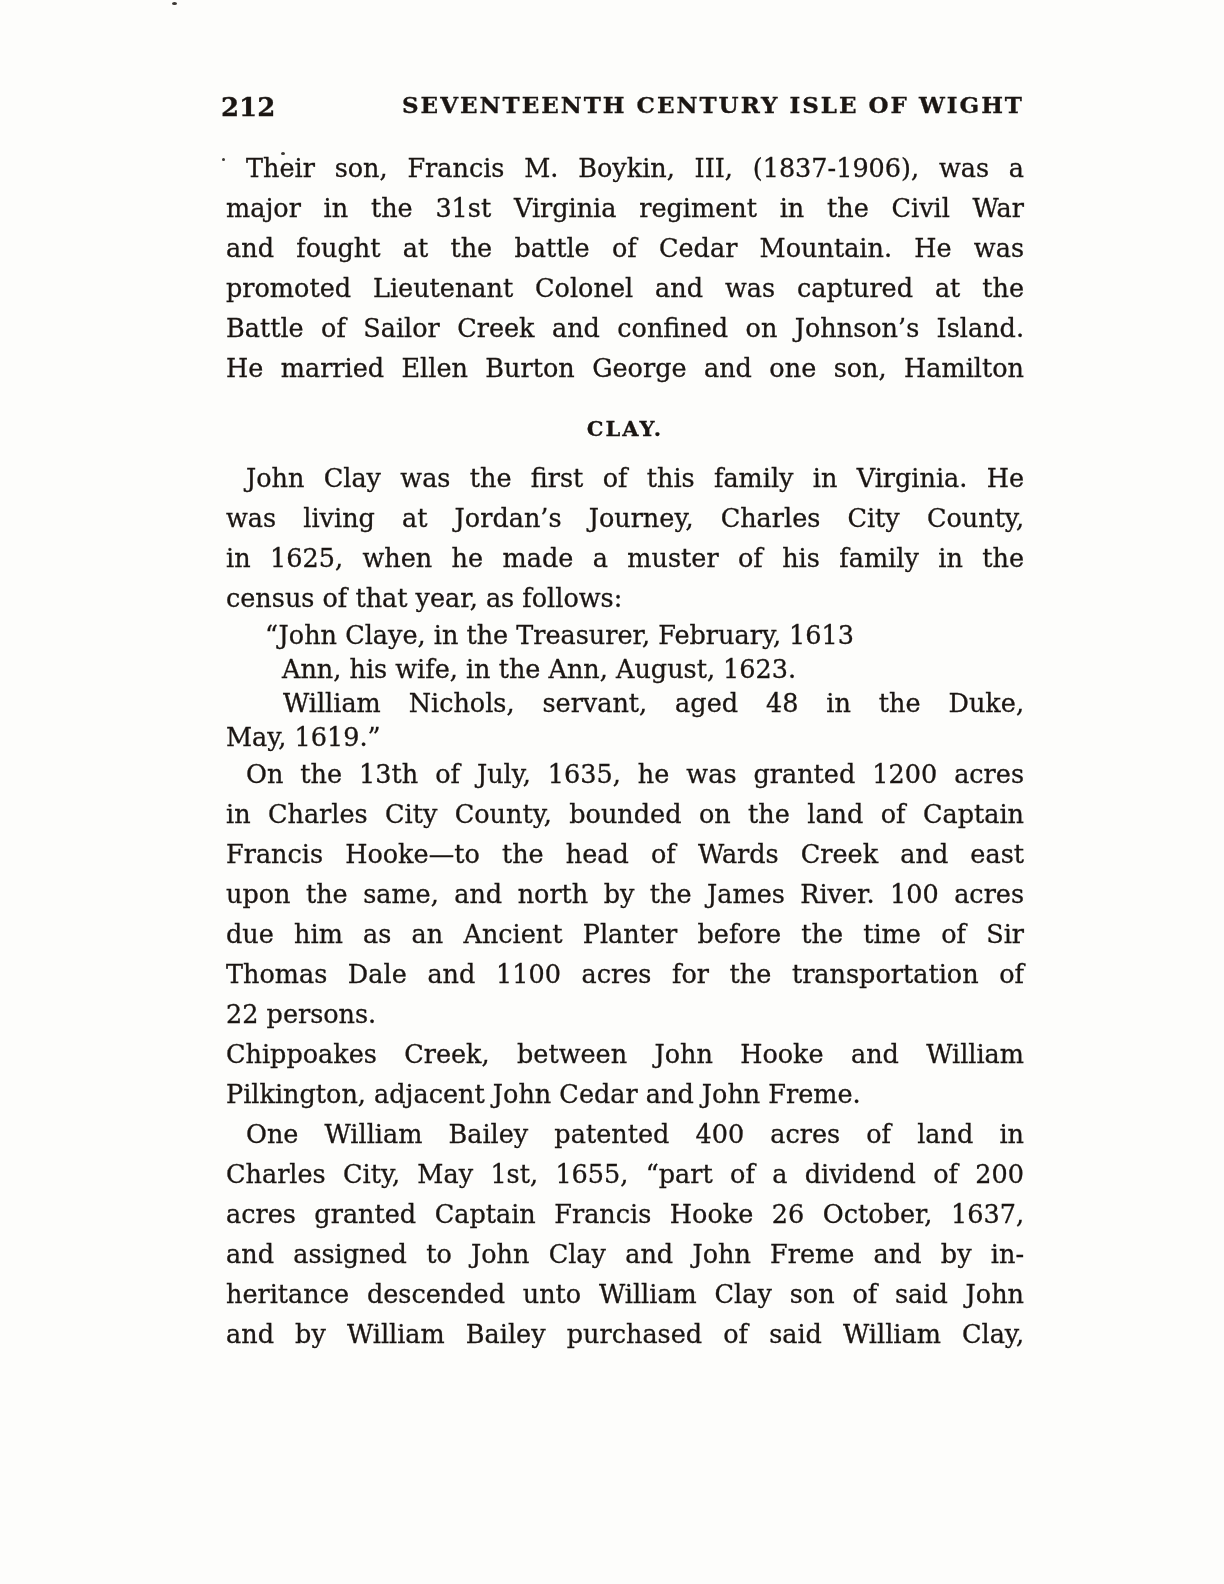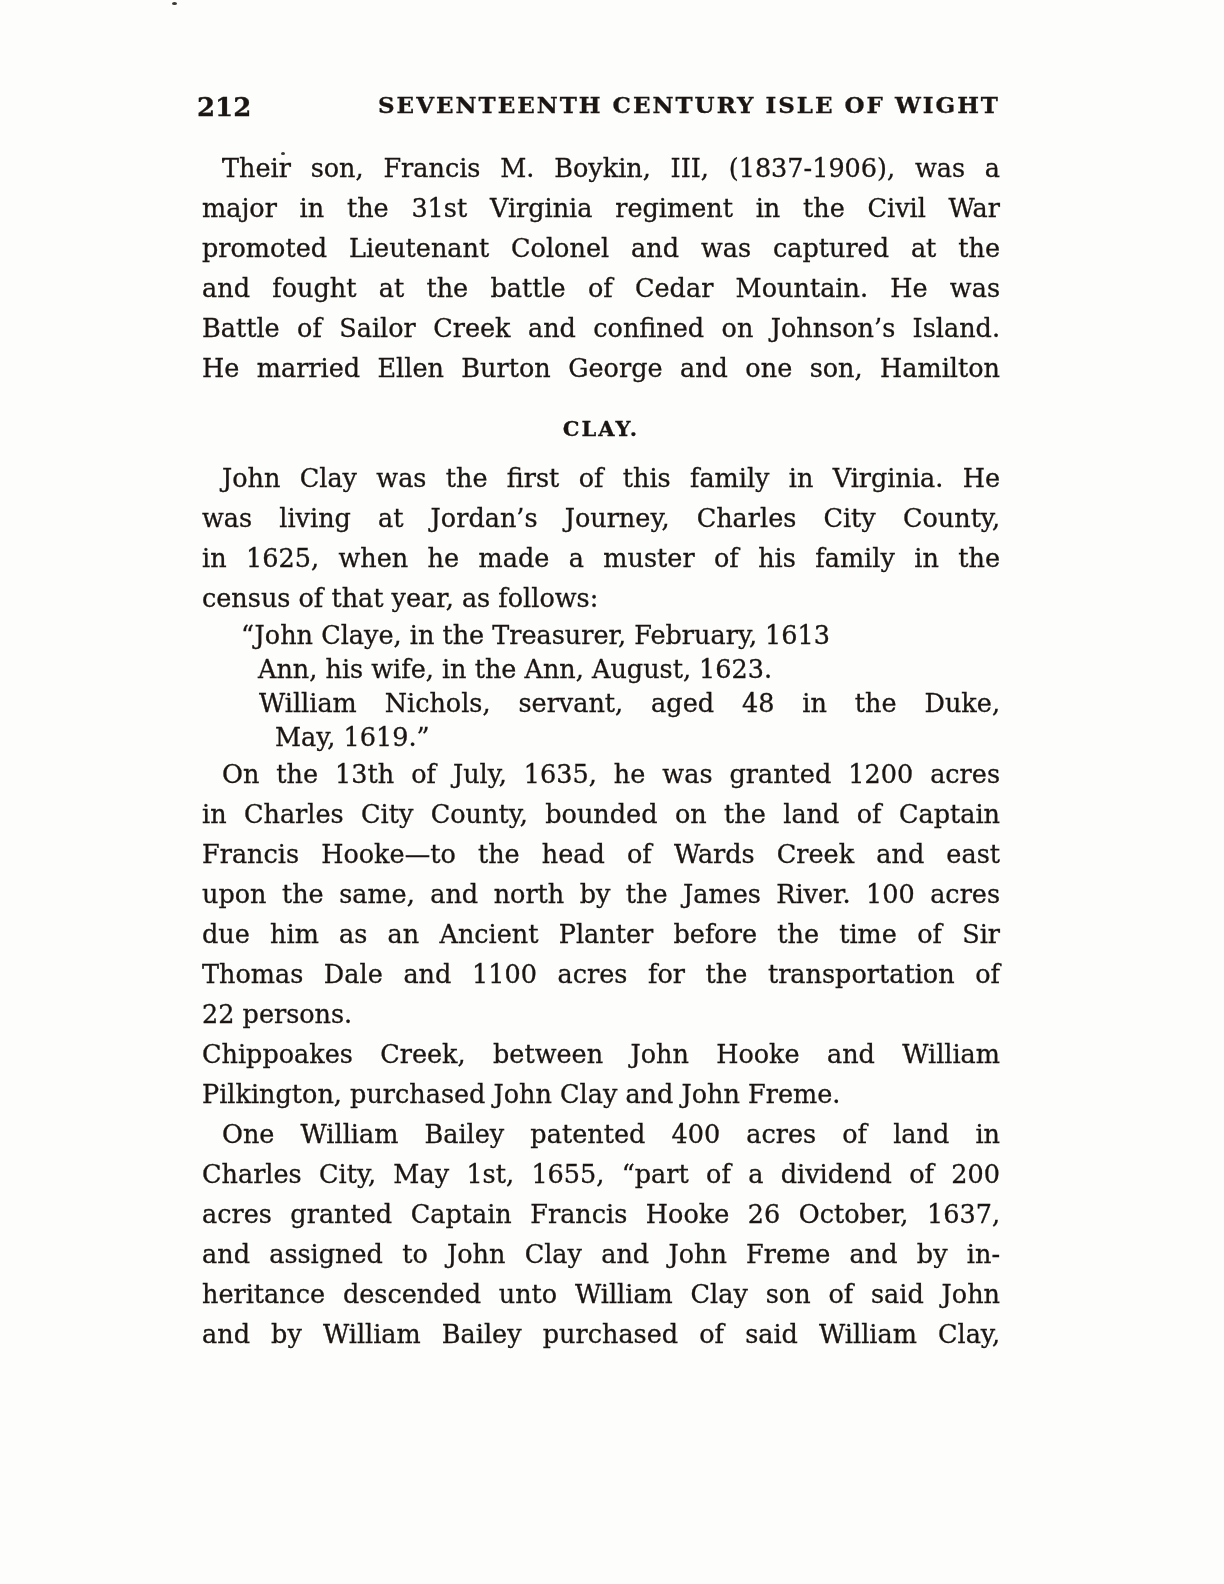--- a/index.html
+++ b/index.html
@@ -11,21 +11,21 @@
   .sheet {
     position:relative;
     width:1224px; height:1584px;
     background:#fdfdfb;
     color:#1b1613;
     overflow:hidden;
     -webkit-text-stroke:0.3px #1b1613;
   }
   .column {
     position:absolute;
-    left:202px; top:88px;
+    left:226px; top:88px;
     width:798px;
   }
   .page-header {
     position:relative;
     height:34px;
     margin-bottom:26px;
   }
   .page-number {
     position:absolute;
     left:-5px; top:4px;
@@ -51,21 +51,21 @@
     font-size:21px;
     font-weight:bold;
     letter-spacing:2px;
     line-height:30px;
     margin:26px 0 14px 0;
   }
   .quote { line-height:34px; }
   .quote .q1 { margin-left:39px; }
   .quote .q2 { margin-left:56px; }
   .quote .q3 { margin-left:57px; text-align:justify; text-align-last:justify; }
-  .quote .q4 { margin-left:73px; }
+  .quote .q4 { }
   .speck {
     position:absolute;
     background:#3a3632;
     border-radius:50%;
   }
   .speck-a { left:172px; top:2px;   width:5px; height:3px; }
   .speck-b { left:222px; top:158px; width:3px; height:3px; }
   .speck-c { left:281px; top:152px; width:4px; height:3px; }
 </style>
 </head>
@@ -81,22 +81,22 @@
     <div class="page-header">
       <span class="page-number">212</span>
       <div class="running-title">SEVENTEENTH CENTURY ISLE OF WIGHT</div>
     </div>
 
     <div class="bodytext">
 
       <div class="para">
         <div class="jl fi">Their son, Francis M. Boykin, III, (1837-1906), was a</div>
         <div class="jl">major in the 31st Virginia regiment in the Civil War</div>
+        <div class="jl">and fought at the battle of Cedar Mountain. He was</div>
         <div class="jl">promoted Lieutenant Colonel and was captured at the</div>
-        <div class="jl">and fought at the battle of Cedar Mountain. He was</div>
         <div class="jl">Battle of Sailor Creek and confined on Johnson’s Island.</div>
         <div class="jl">He married Ellen Burton George and one son, Hamilton</div>
       </div>
 
       <div class="section-heading">CLAY.</div>
 
       <div class="para">
         <div class="jl fi">John Clay was the first of this family in Virginia. He</div>
         <div class="jl">was living at Jordan’s Journey, Charles City County,</div>
         <div class="jl">in 1625, when he made a muster of his family in the</div>
@@ -115,21 +115,21 @@
         <div class="jl">in Charles City County, bounded on the land of Captain</div>
         <div class="jl">Francis Hooke—to the head of Wards Creek and east</div>
         <div class="jl">upon the same, and north by the James River. 100 acres</div>
         <div class="jl">due him as an Ancient Planter before the time of Sir</div>
         <div class="jl">Thomas Dale and 1100 acres for the transportation of</div>
         <div class="ll">22 persons.</div>
       </div>
 
       <div class="para">
         <div class="jl">Chippoakes Creek, between John Hooke and William</div>
-        <div class="ll">Pilkington, purchased John Clay and John Freme.</div>
+        <div class="ll">Pilkington, adjacent John Cedar and John Freme.</div>
       </div>
 
       <div class="para">
         <div class="jl fi">One William Bailey patented 400 acres of land in</div>
         <div class="jl">Charles City, May 1st, 1655, “part of a dividend of 200</div>
         <div class="jl">acres granted Captain Francis Hooke 26 October, 1637,</div>
         <div class="jl">and assigned to John Clay and John Freme and by in-</div>
         <div class="jl">heritance descended unto William Clay son of said John</div>
         <div class="jl">and by William Bailey purchased of said William Clay,</div>
       </div>

